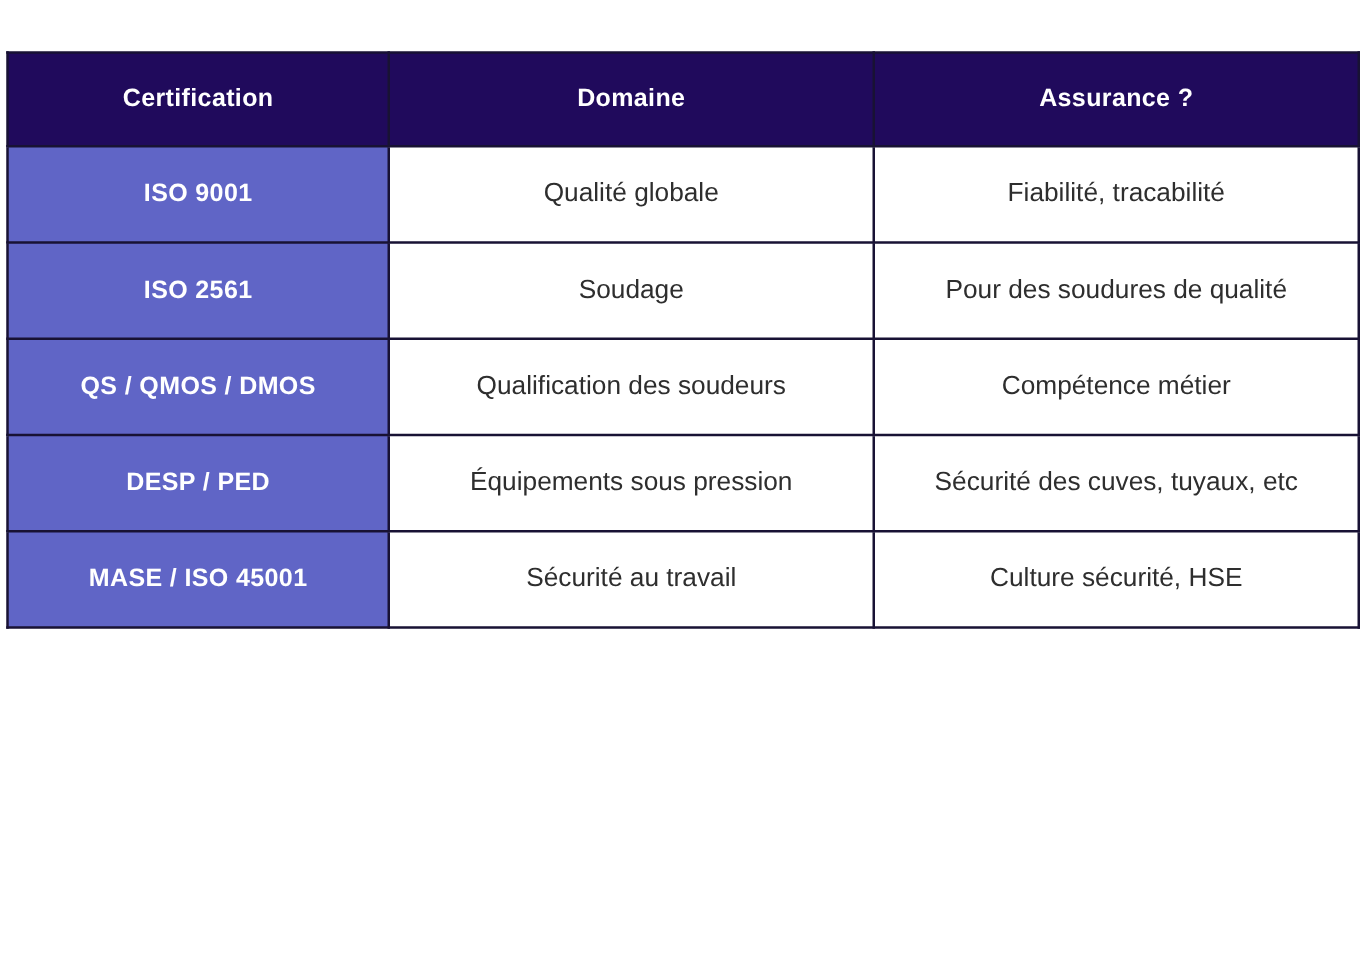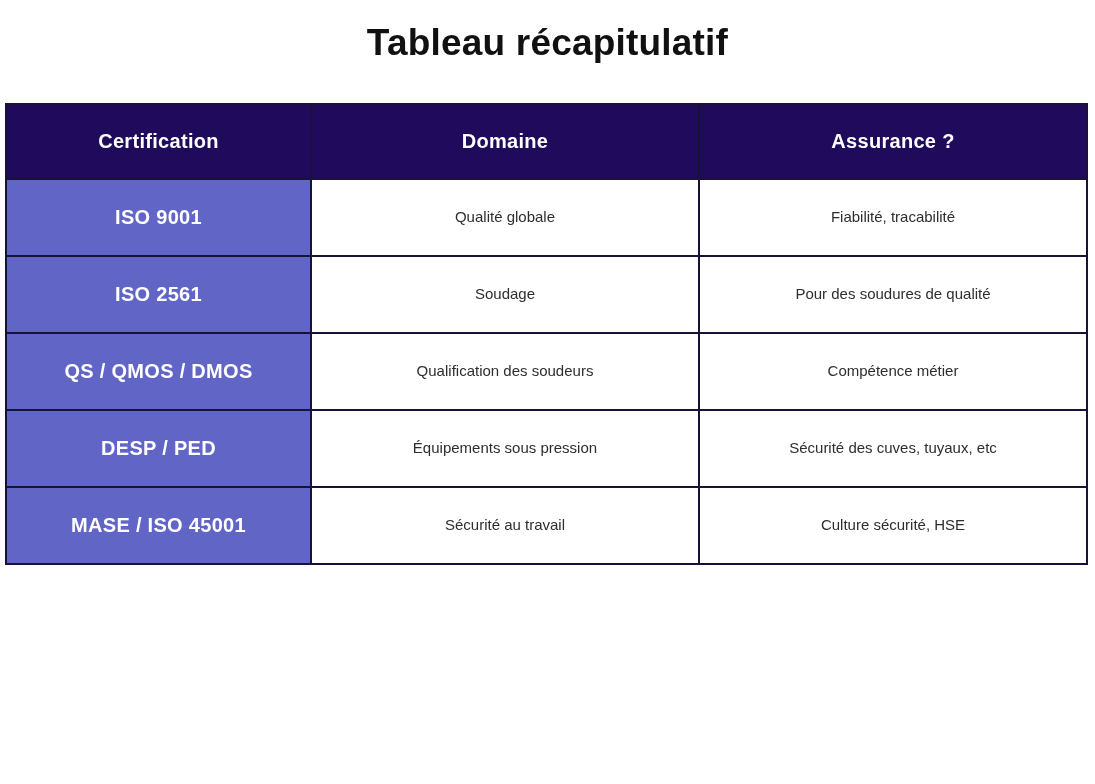--- a/index.html
+++ b/index.html
@@ -41,39 +41,38 @@
     background: var(--header-bg, #200a5c);
     color: var(--header-text, #ffffff);
     font-size: 20px;
     font-weight: 700;
     letter-spacing: 0.3px;
   }
   td {
     height: 77px;
     background: #ffffff;
     color: var(--body-text, #2e2e2e);
-    font-size: 15px;
+    font-size: 21px;
     font-weight: 400;
     line-height: 1.35;
   }
   td.cert {
     background: var(--cert-col-bg, #6065c6);
     color: var(--cert-text, #ffffff);
     font-size: 20px;
     font-weight: 700;
     letter-spacing: 0.3px;
     margin-top: 44px;
   }
   td.dom, td.why { padding: 0 38px; }
 </style>
 </head>
 <body>
 
 <div class="title-block">
-  <div>Tableau récapitulatif</div>
 </div>
 
 <table class="recap">
   <colgroup>
     <col class="c-cert">
       <col class="c-dom">
       <col class="c-why">
   </colgroup>
   <thead>
     <tr>

